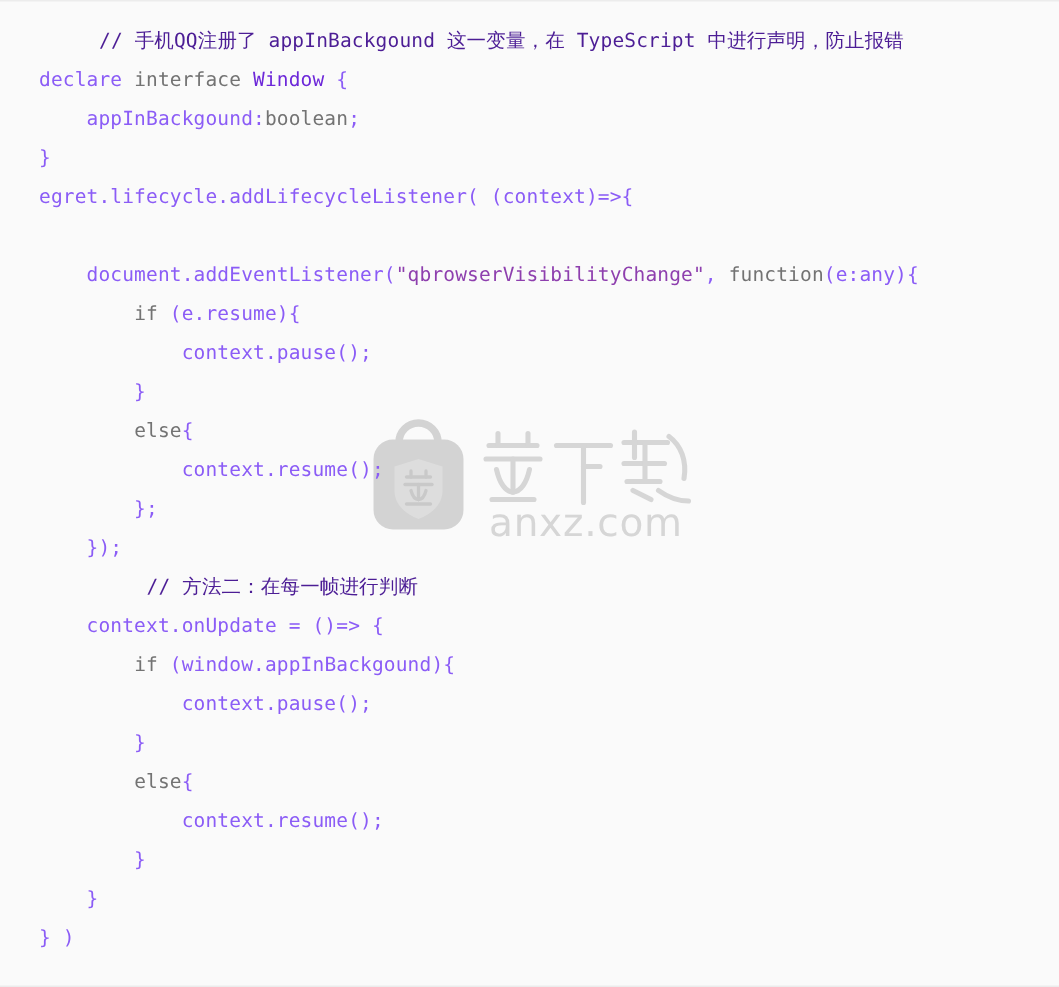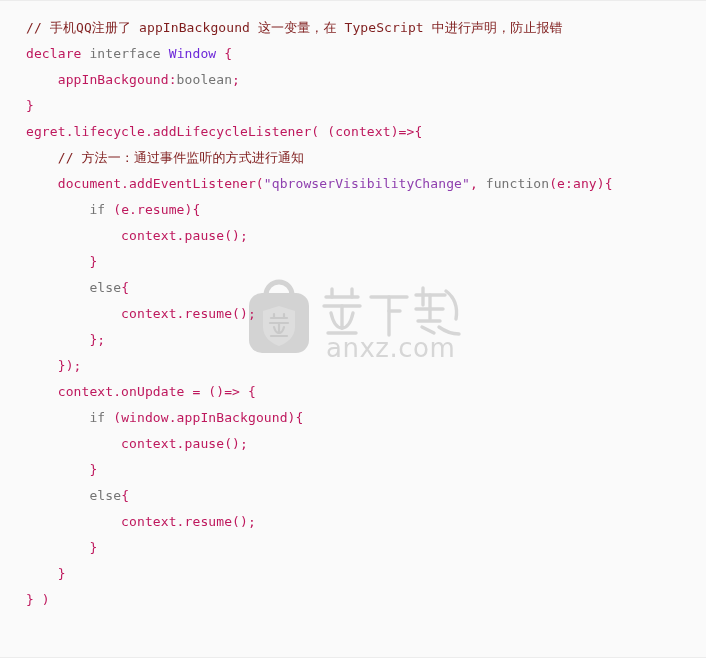--- a/index.html
+++ b/index.html
@@ -33,22 +33,22 @@
     font-size: 13px;
     font-family: "DejaVu Sans Mono", "Liberation Mono", monospace;
     color: #555555;
     padding-left: 26px;
     position: relative;
     z-index: 2;
     letter-spacing: 0.1px;
   }
 
   
-  .tok-plain   { color: #be185d; }
-  .tok-comment { color: #7f1d1d; }
+  .tok-plain   { color: #8b5cf6; }
+  .tok-comment { color: #4c1d95; margin-left: 40px; }
   .tok-keyword { color: #737373; }
   .tok-type    { color: #6d28d9; }
   .tok-string  { color: #8e3fae; }
 
   
   #watermark {
     position: absolute;
     left: 240px;
     top: 274px;
     width: 225px;
@@ -116,29 +116,30 @@
       <text x="86" y="82" font-family="'DejaVu Sans','Liberation Sans',sans-serif" font-size="26" fill="#d6d6d6" letter-spacing="0.5">anxz.com</text>
     </svg>
   </div>
 
   <div id="code-lines">
       <div class="code-line"><span class="tok-comment">// 手机QQ注册了 appInBackgound 这一变量，在 TypeScript 中进行声明，防止报错</span></div>
       <div class="code-line"><span class="tok-plain">declare </span><span class="tok-keyword">interface</span><span class="tok-plain"> </span><span class="tok-type">Window</span><span class="tok-plain"> {</span></div>
       <div class="code-line"><span class="tok-plain">    appInBackgound:</span><span class="tok-keyword">boolean</span><span class="tok-plain">;</span></div>
       <div class="code-line"><span class="tok-plain">}</span></div>
       <div class="code-line"><span class="tok-plain">egret.lifecycle.addLifecycleListener( (context)=&gt;{</span></div>
-      <div class="code-line"><span class="tok-plain">    </span><span class="tok-comment">// 方法一：通过事件监听的方式进行通知</span></div>
+      <div class="code-line"><span class="tok-plain">    </span></div>
       <div class="code-line"><span class="tok-plain">    document.addEventListener(</span><span class="tok-string">"qbrowserVisibilityChange"</span><span class="tok-plain">, </span><span class="tok-keyword">function</span><span class="tok-plain">(e:any){</span></div>
       <div class="code-line"><span class="tok-plain">        </span><span class="tok-keyword">if</span><span class="tok-plain"> (e.resume){</span></div>
       <div class="code-line"><span class="tok-plain">            context.pause();</span></div>
       <div class="code-line"><span class="tok-plain">        }</span></div>
       <div class="code-line"><span class="tok-plain">        </span><span class="tok-keyword">else</span><span class="tok-plain">{</span></div>
       <div class="code-line"><span class="tok-plain">            context.resume();</span></div>
       <div class="code-line"><span class="tok-plain">        };</span></div>
       <div class="code-line"><span class="tok-plain">    });</span></div>
+      <div class="code-line"><span class="tok-plain">    </span><span class="tok-comment">// 方法二：在每一帧进行判断</span></div>
       <div class="code-line"><span class="tok-plain">    context.onUpdate = ()=&gt; {</span></div>
       <div class="code-line"><span class="tok-plain">        </span><span class="tok-keyword">if</span><span class="tok-plain"> (window.appInBackgound){</span></div>
       <div class="code-line"><span class="tok-plain">            context.pause();</span></div>
       <div class="code-line"><span class="tok-plain">        }</span></div>
       <div class="code-line"><span class="tok-plain">        </span><span class="tok-keyword">else</span><span class="tok-plain">{</span></div>
       <div class="code-line"><span class="tok-plain">            context.resume();</span></div>
       <div class="code-line"><span class="tok-plain">        }</span></div>
       <div class="code-line"><span class="tok-plain">    }</span></div>
       <div class="code-line"><span class="tok-plain">} )</span></div>
     </div>

